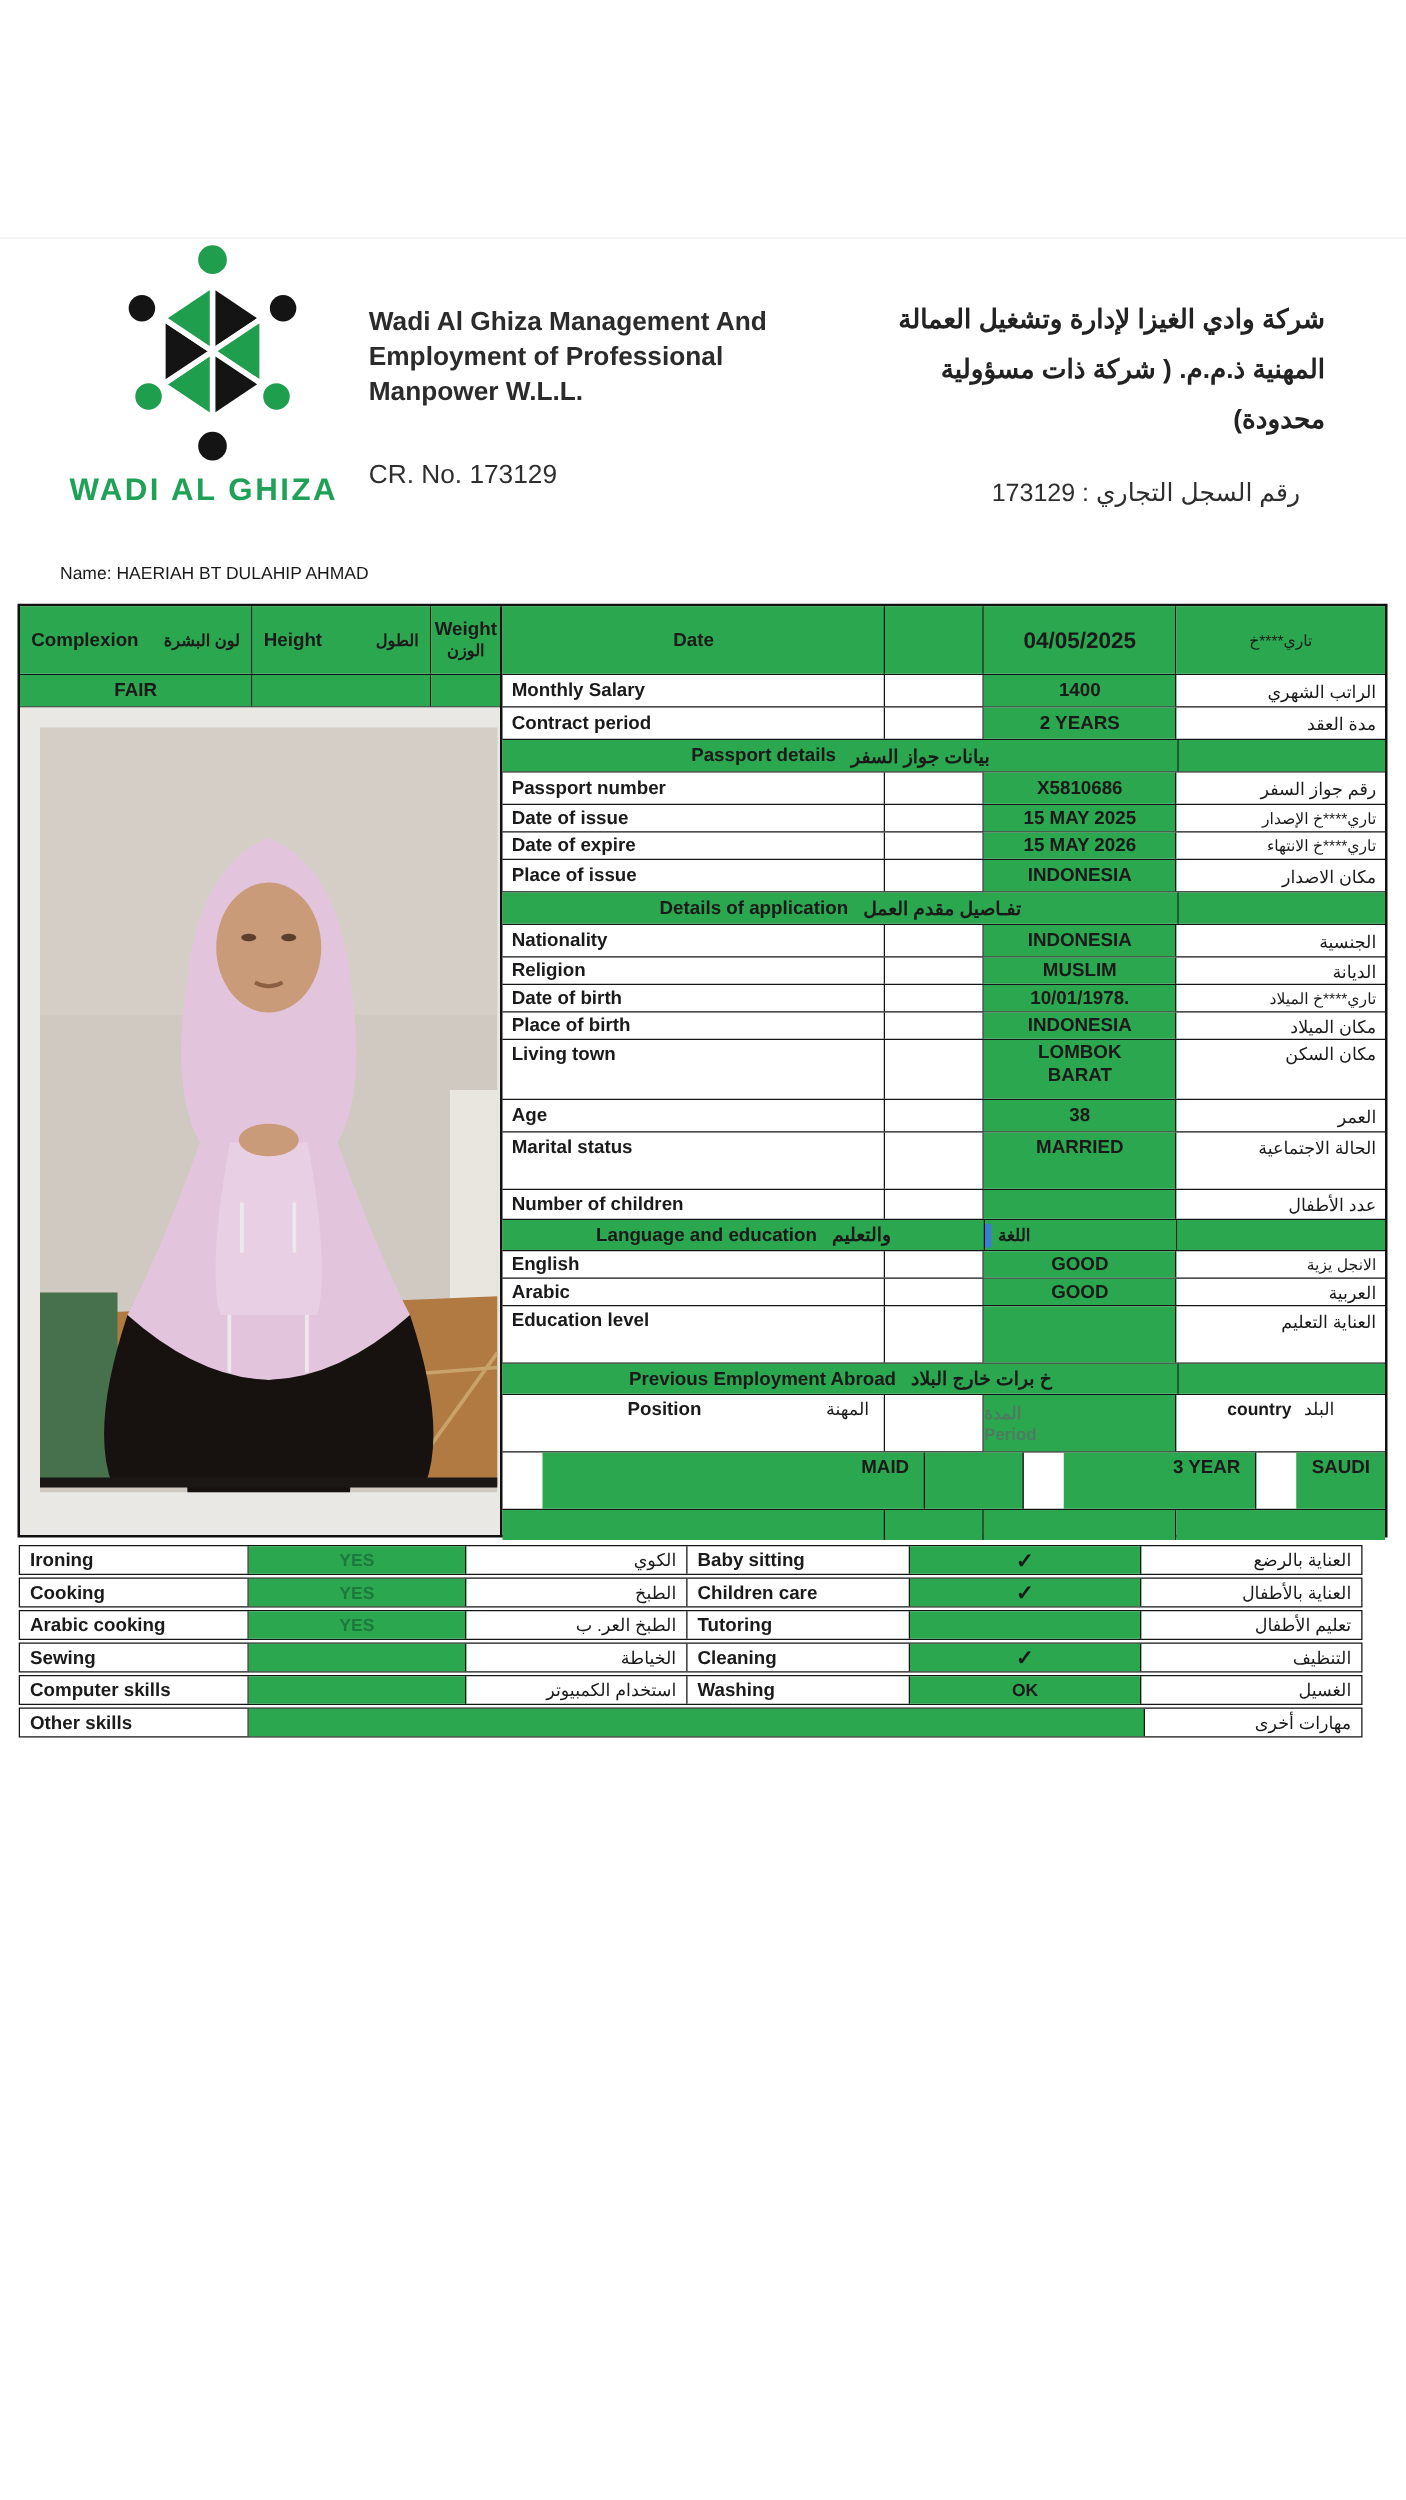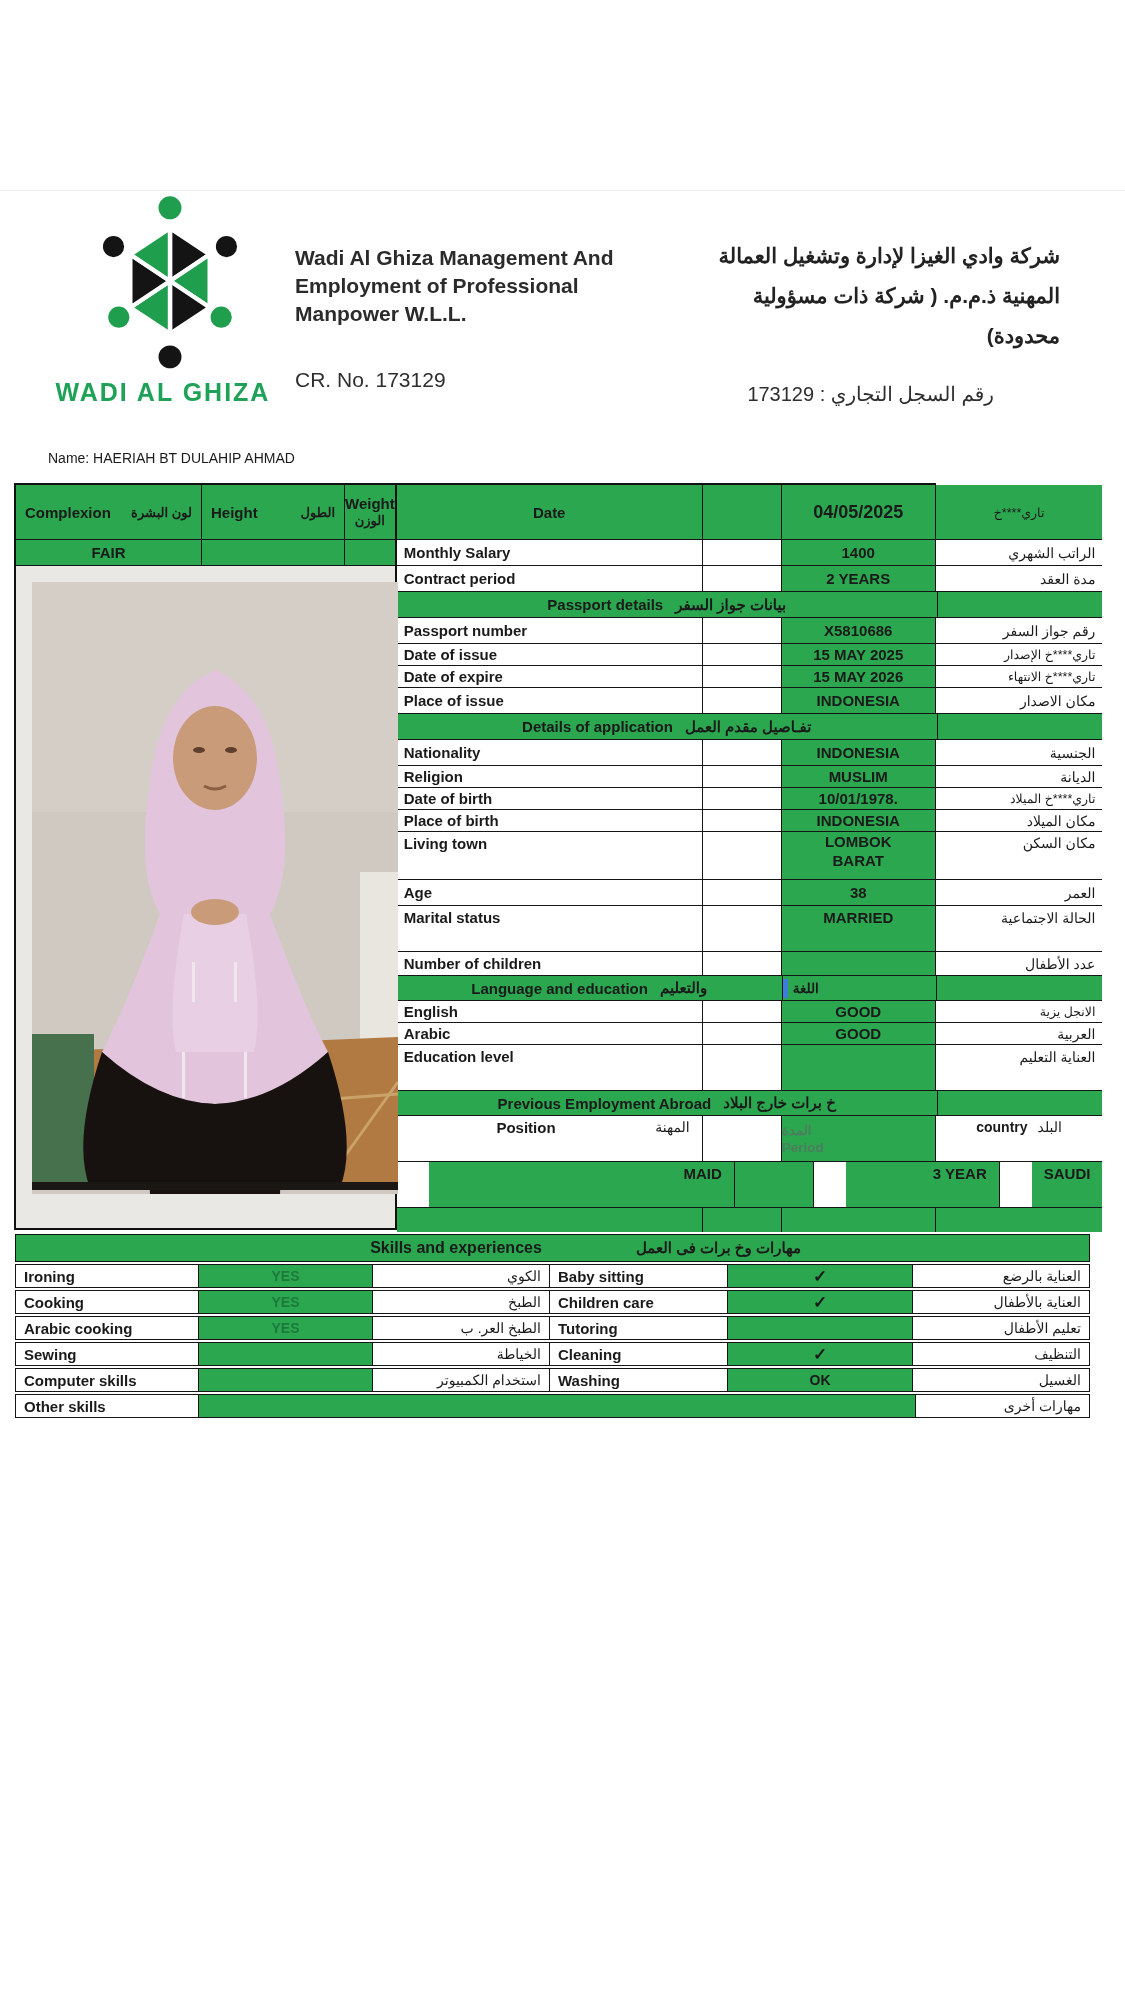--- a/index.html
+++ b/index.html
@@ -11,26 +11,26 @@
 
   
   .logo-svg{position:absolute;left:95px;top:192px;width:150px;height:178px;}
   .wordmark{position:absolute;left:38px;top:378px;width:250px;text-align:center;
     font-size:25px;font-weight:bold;letter-spacing:2px;color:#1fa257;}
   .company-en{position:absolute;left:295px;top:244px;font-size:21px;font-weight:bold;
     line-height:28px;color:#2b2b2b;}
   .cr-en{position:absolute;left:295px;top:368px;font-size:21px;color:#2e2e2e;}
   .company-ar{position:absolute;left:640px;top:236px;width:420px;text-align:right;
     direction:rtl;font-size:21px;font-weight:bold;line-height:40px;color:#222;}
-  .cr-ar{position:absolute;left:682px;top:382px;width:312px;text-align:right;
+  .cr-ar{position:absolute;left:728px;top:382px;width:312px;text-align:right;
     direction:rtl;font-size:20px;color:#2e2e2e;}
   .name-line{position:absolute;left:48px;top:450px;font-size:14px;font-weight:normal;}
 
   
-  .table1{position:absolute;left:14px;top:483px;width:922px;height:747px;
+  .table1{position:absolute;left:14px;top:483px;width:1096px;height:747px;
     border:2px solid #111;display:flex;box-sizing:border-box;background:#fff;}
   .left-sec{width:416px;border-right:2px solid #111;display:flex;flex-direction:column;box-sizing:border-box;}
   .right-sec{flex:1;display:flex;flex-direction:column;}
   .r{display:flex;border-bottom:1px solid #151515;box-sizing:border-box;flex:0 0 auto;}
   .r.last{border-bottom:none;}
   .c{border-right:1px solid #151515;box-sizing:border-box;display:flex;align-items:center;overflow:hidden;}
   .c.end{border-right:none;}
   .green{background:#2aa74f;}
   .h55{height:55px}.h48{height:48px}.h46{height:46px}.h26{height:26px}
   .h25{height:25px}.h24{height:24px}.h22{height:22px}
@@ -364,24 +364,20 @@
       <div class="c c1 green"></div>
       <div class="c c2 green"></div>
       <div class="c c3 green"></div>
       <div class="c c4 green end"></div>
     </div>
 
   </div>
 </div>
 
 <div class="table2">
-  <div class="sk-head">
-    <span class="en">Skills and experiences</span>
-    <span class="ar">مهارات وخ برات فى العمل</span>
-  </div>
 
   <div class="sk-row">
     <div class="sc s1 sk-lbl">Ironing</div>
     <div class="sc s2 green sk-val yes">YES</div>
     <div class="sc s3 sk-ar">الكوي</div>
     <div class="sc s4 sk-lbl">Baby sitting</div>
     <div class="sc s5 green sk-val check">✓</div>
     <div class="sc s6 sk-ar end">العناية بالرضع</div>
   </div>
 

